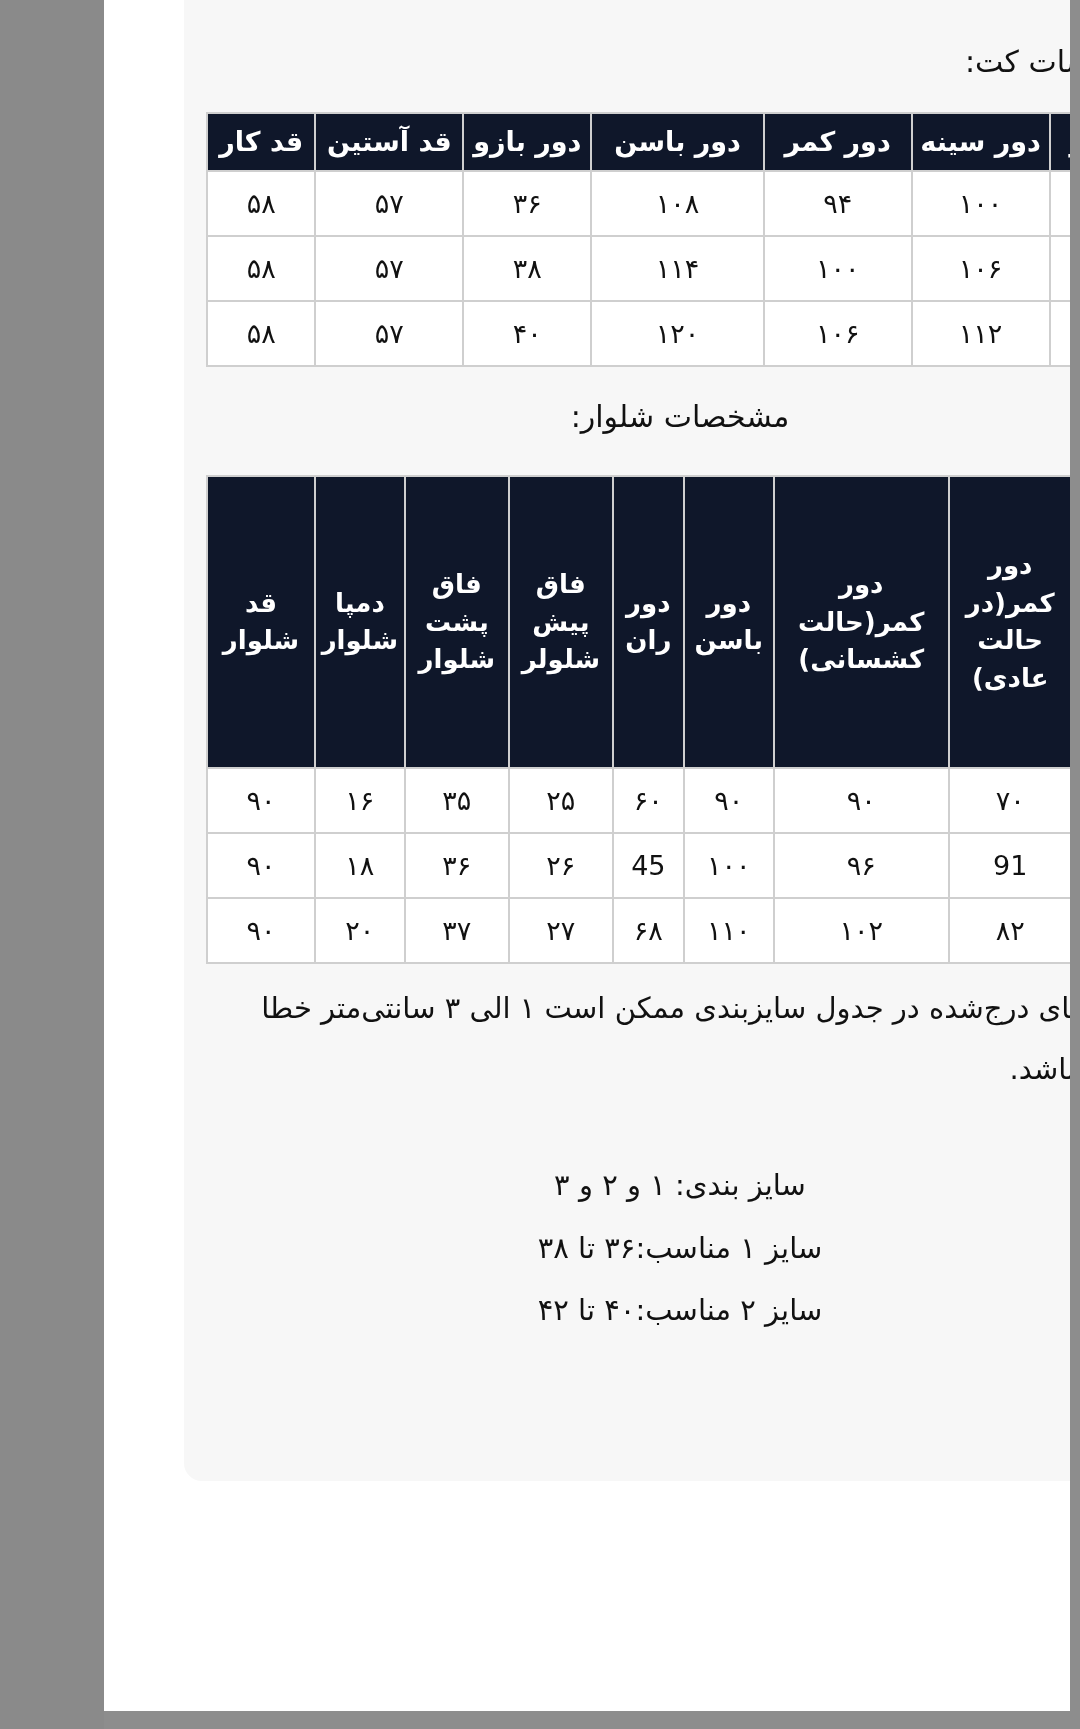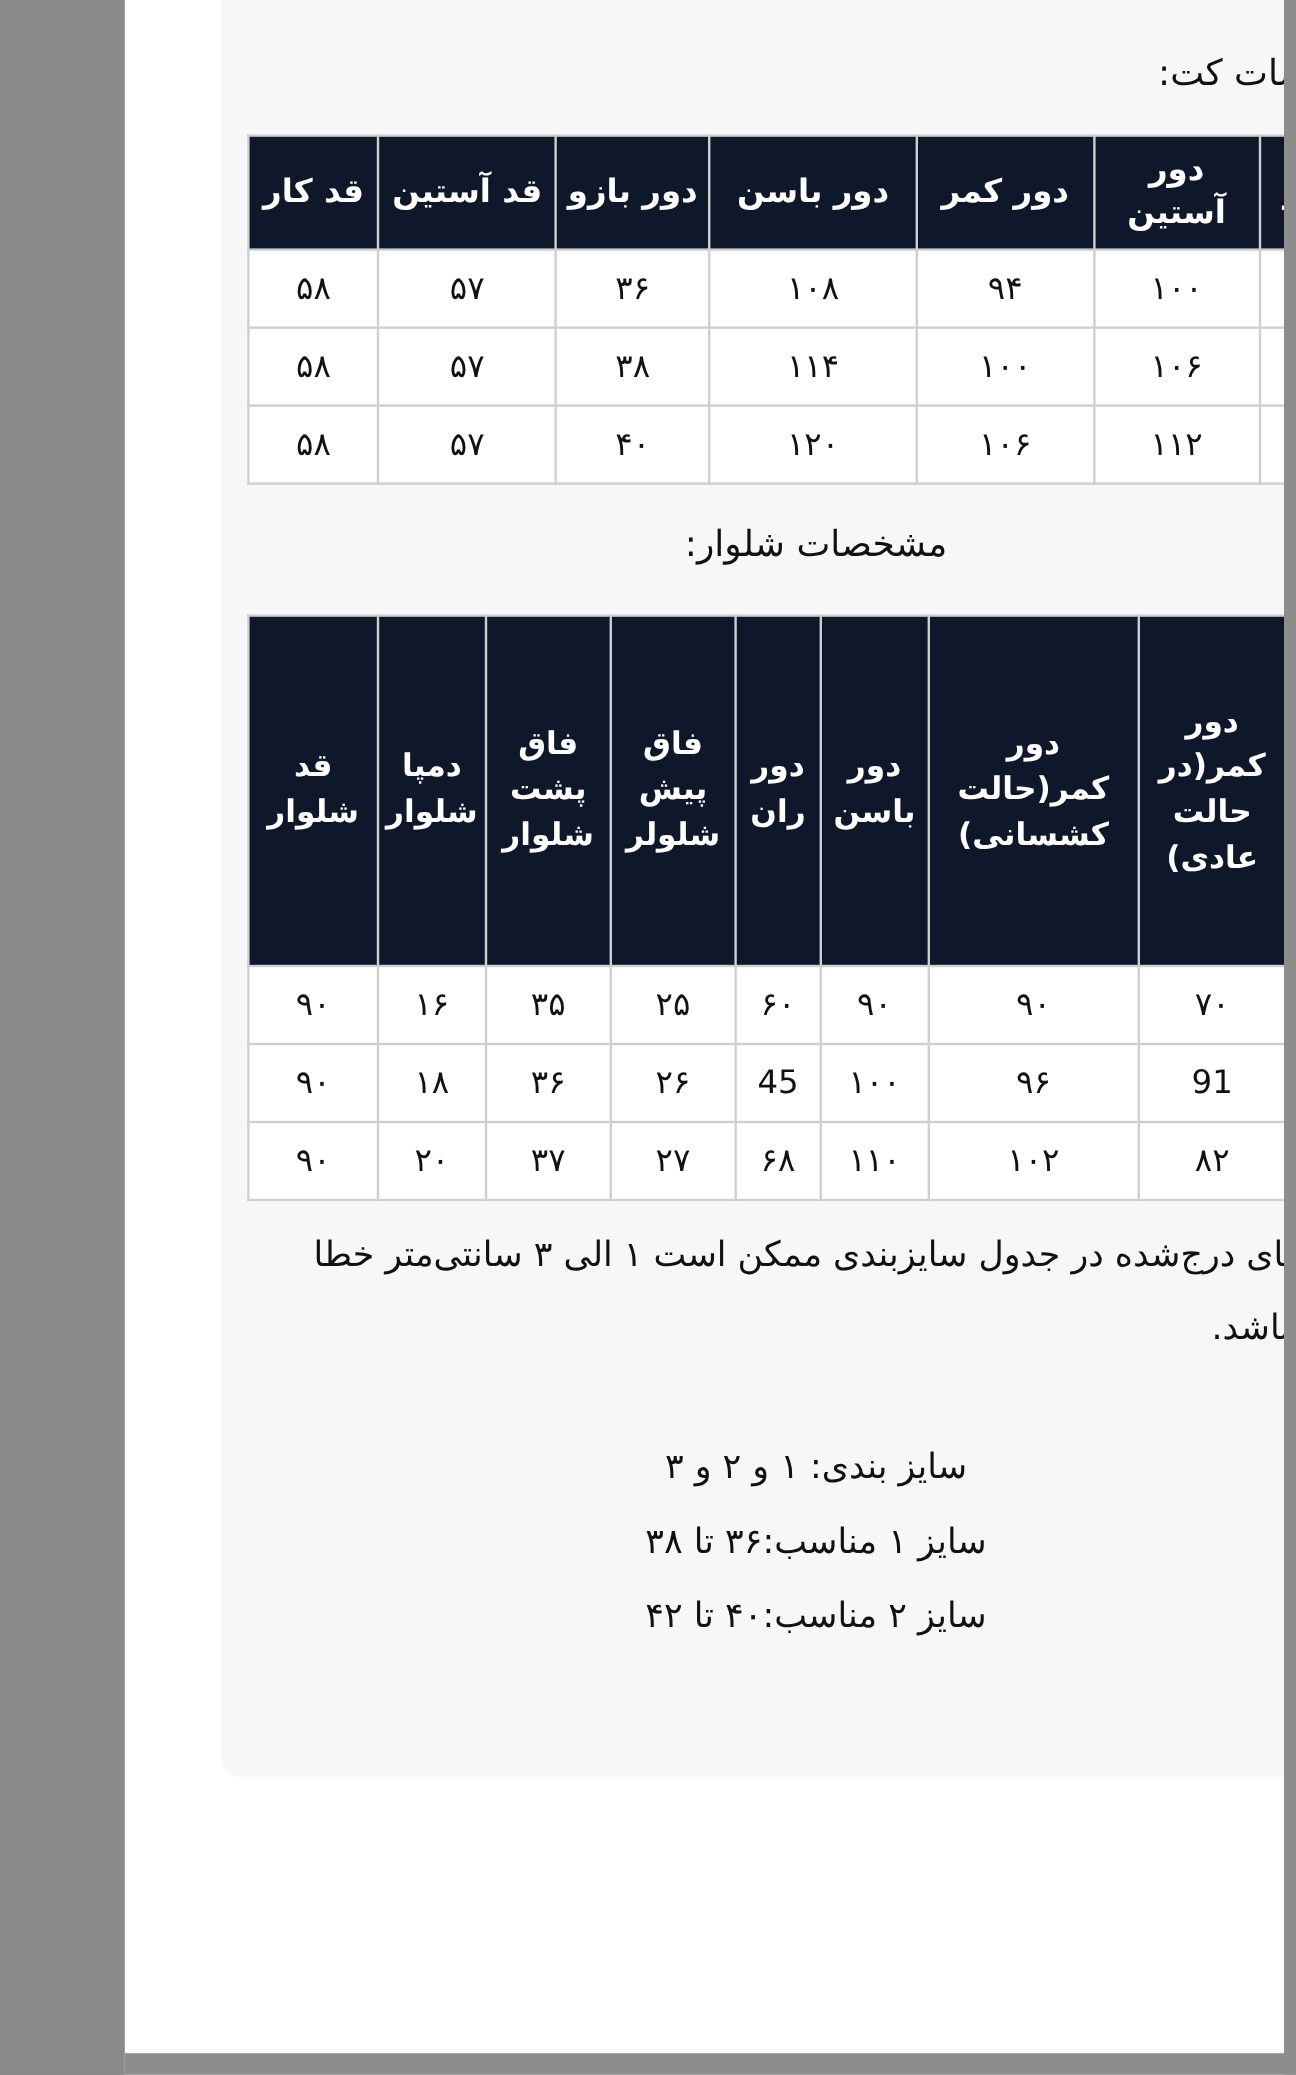--- a/index.html
+++ b/index.html
@@ -143,21 +143,21 @@
             <col style="width:14%">
             <col style="width:15%">
             <col style="width:17.5%">
             <col style="width:13%">
             <col style="width:15%">
             <col style="width:11%">
           </colgroup>
           <thead>
             <tr>
               <th>سایز</th>
-              <th>دور آستین</th>
+              <th>دور سینه</th>
               <th>دور کمر</th>
               <th>دور باسن</th>
               <th>دور بازو</th>
               <th>قد آستین</th>
               <th>قد کار</th>
             </tr>
           </thead>
           <tbody>
             <tr>
               <td>١</td>

